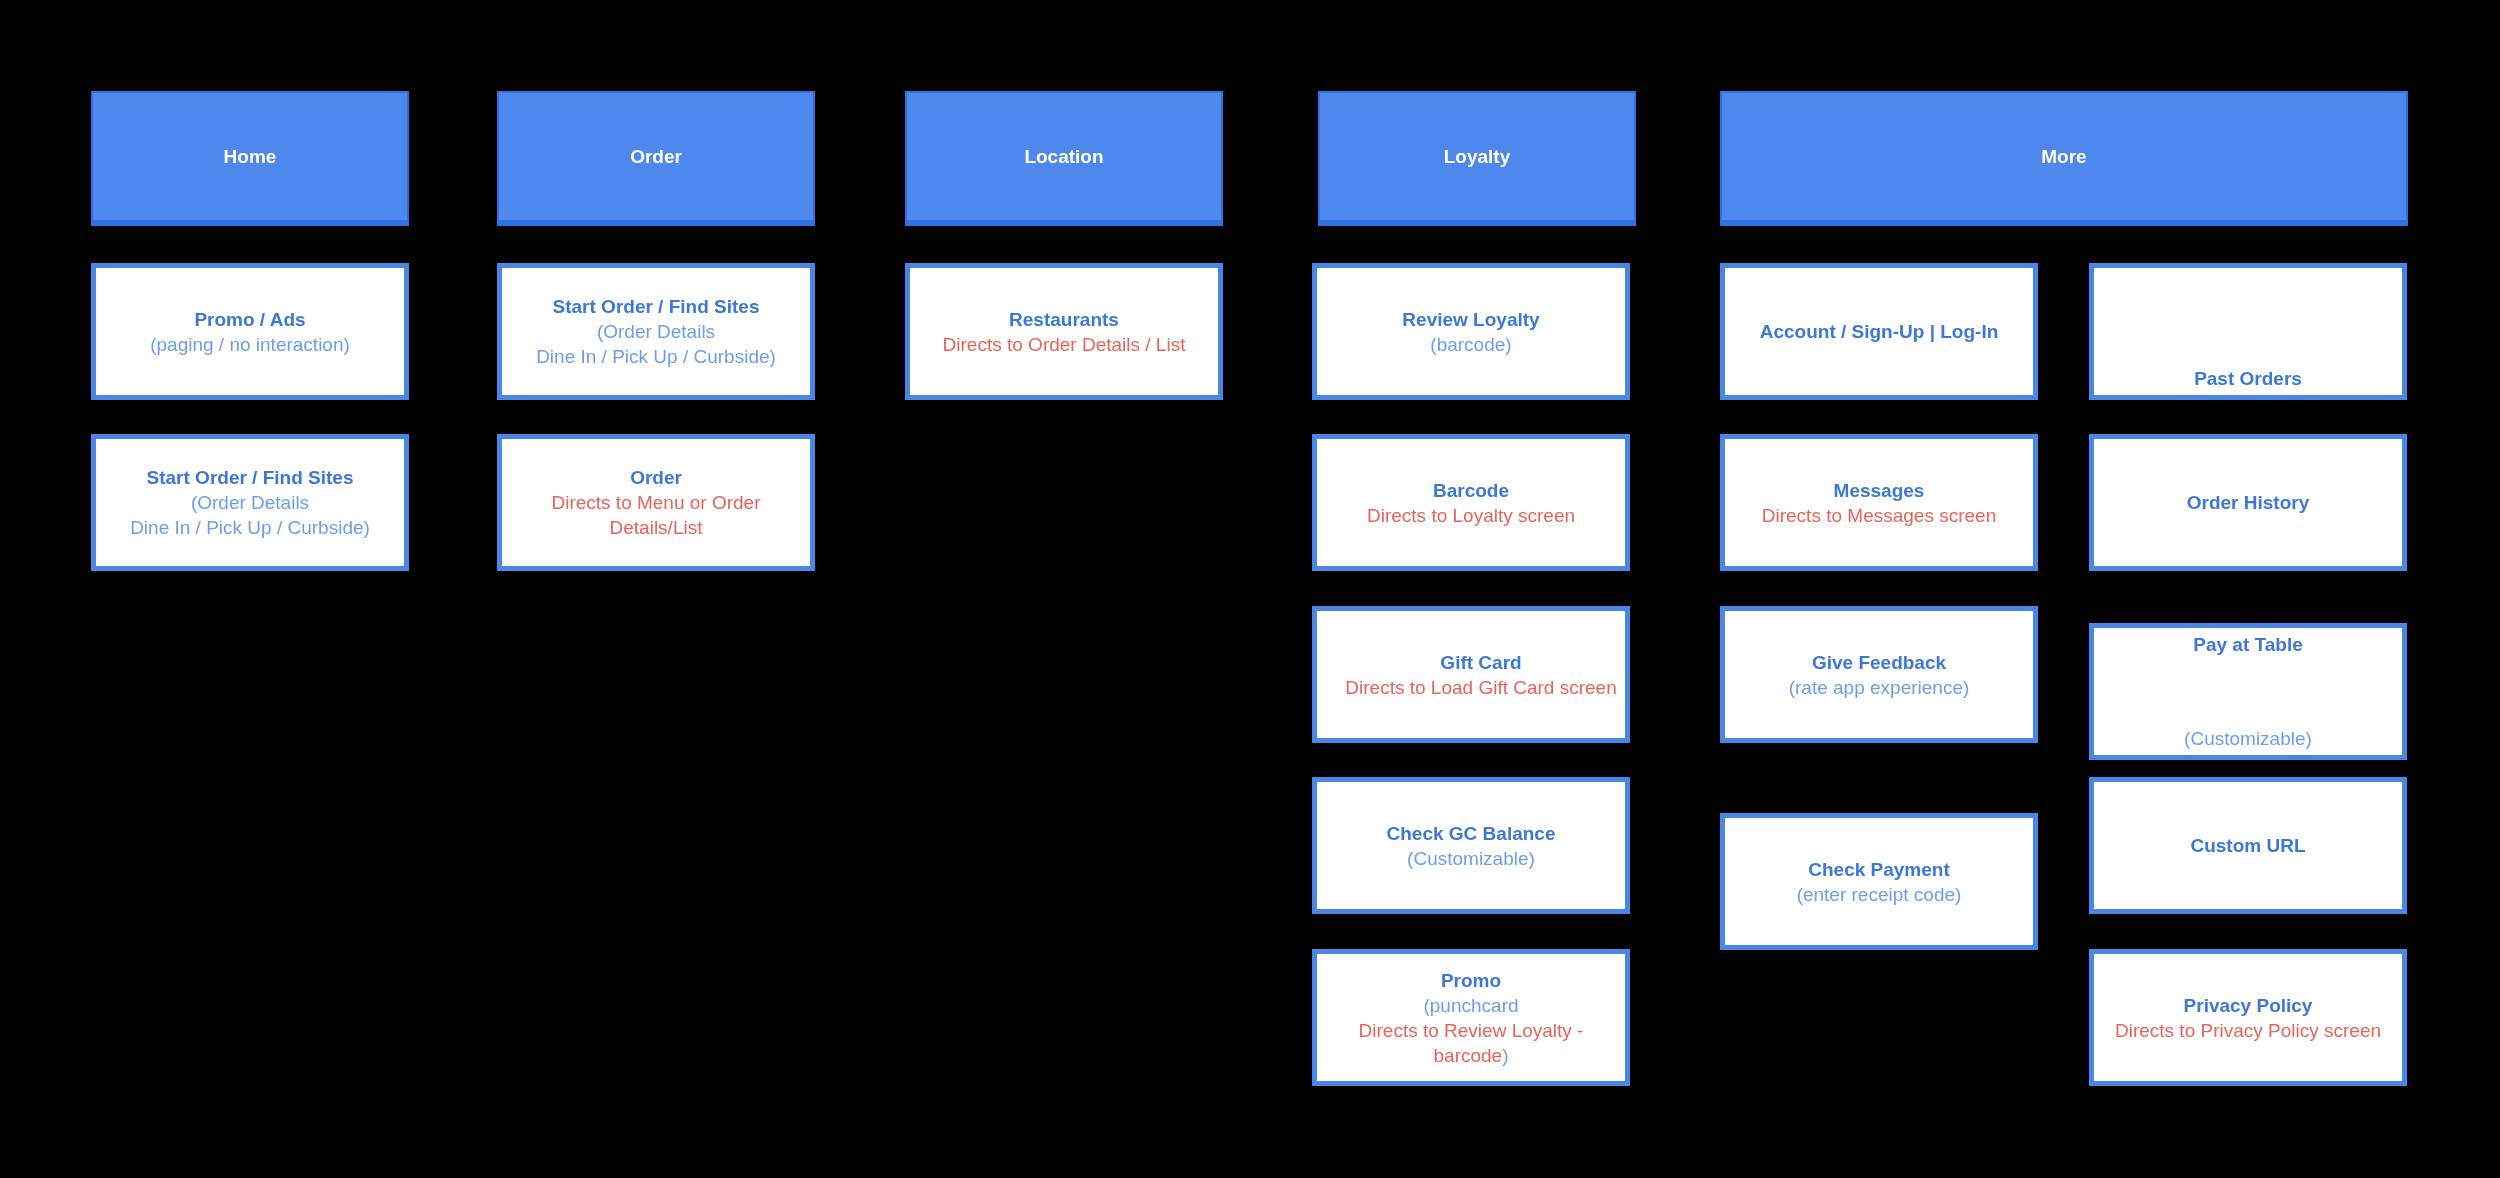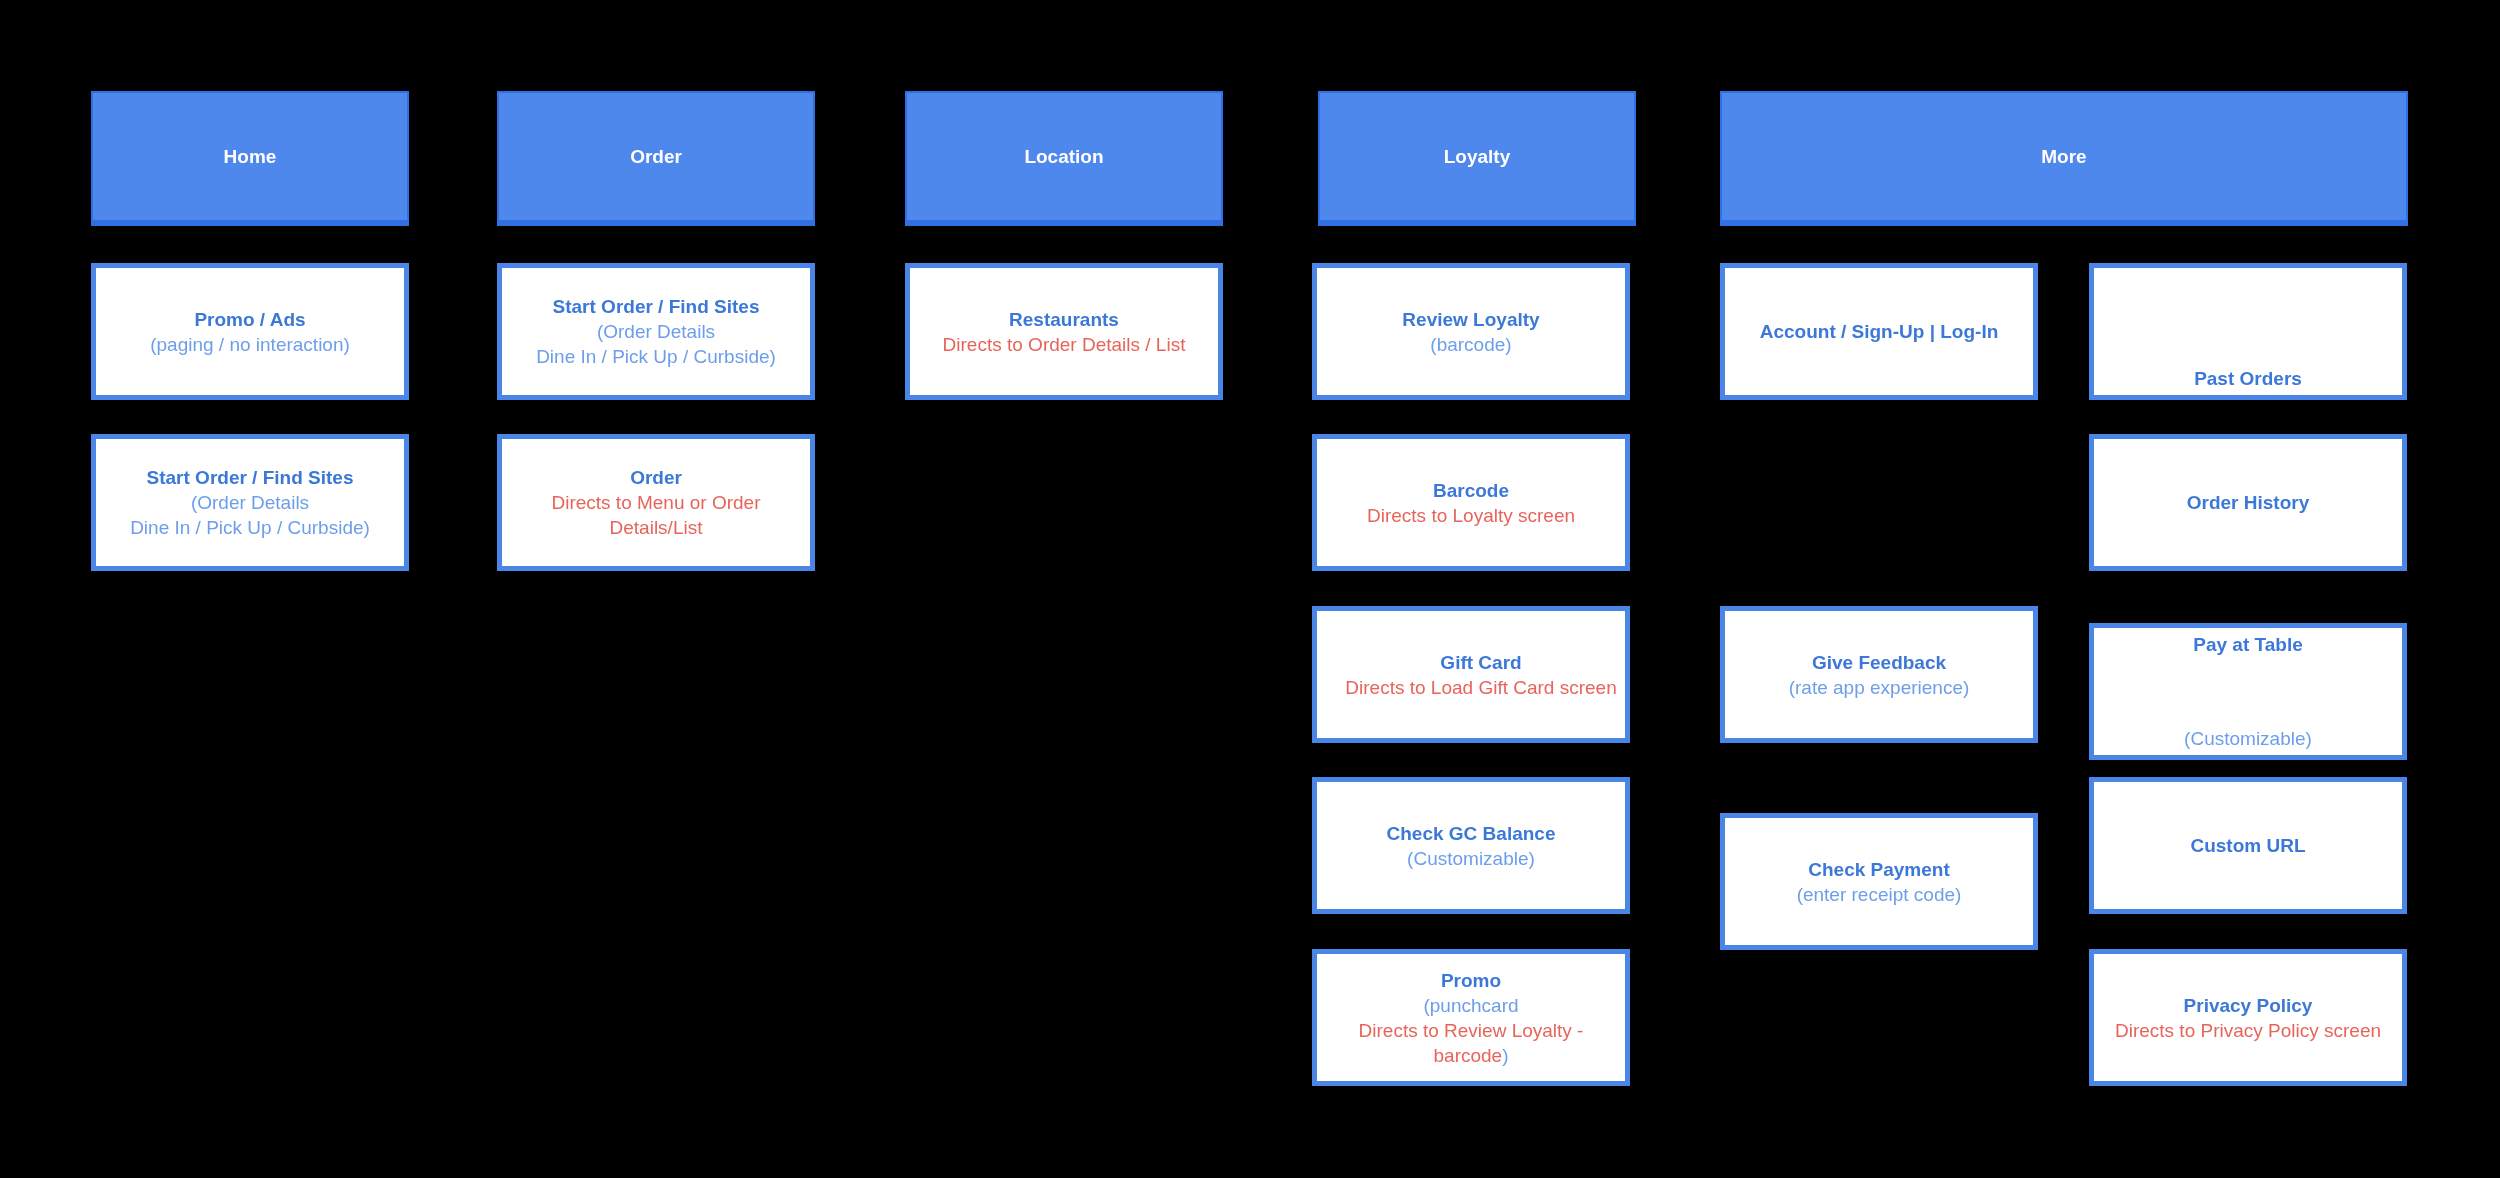--- a/index.html
+++ b/index.html
@@ -107,20 +107,24 @@
     </div>
     <div class="node" style="left: 1312px; top: 949px; width: 318px; height: 137px;">
       <div class="line t-title">Promo</div>
       <div class="line t-blue">(punchcard</div>
       <div class="line t-red">Directs to Review Loyalty -</div>
       <div class="line"><span class="t-red">barcode</span><span class="t-blue">)</span></div>
     </div>
     <div class="node" style="left: 1720px; top: 263px; width: 318px; height: 137px;">
       <div class="line t-title">Account / Sign-Up | Log-In</div>
     </div>
+    <div class="node" style="left: 1720px; top: 434px; width: 318px; height: 137px;">
+      <div class="line t-title">Messages</div>
+      <div class="line t-red">Directs to Messages screen</div>
+    </div>
     <div class="node" style="left: 1720px; top: 606px; width: 318px; height: 137px;">
       <div class="line t-title">Give Feedback</div>
       <div class="line t-blue">(rate app experience)</div>
     </div>
     <div class="node" style="left: 1720px; top: 813px; width: 318px; height: 137px;">
       <div class="line t-title">Check Payment</div>
       <div class="line t-blue">(enter receipt code)</div>
     </div>
     <div class="node" style="left: 2089px; top: 263px; width: 318px; height: 137px; justify-content: flex-end;">
       <div class="line t-title">Past Orders</div>

